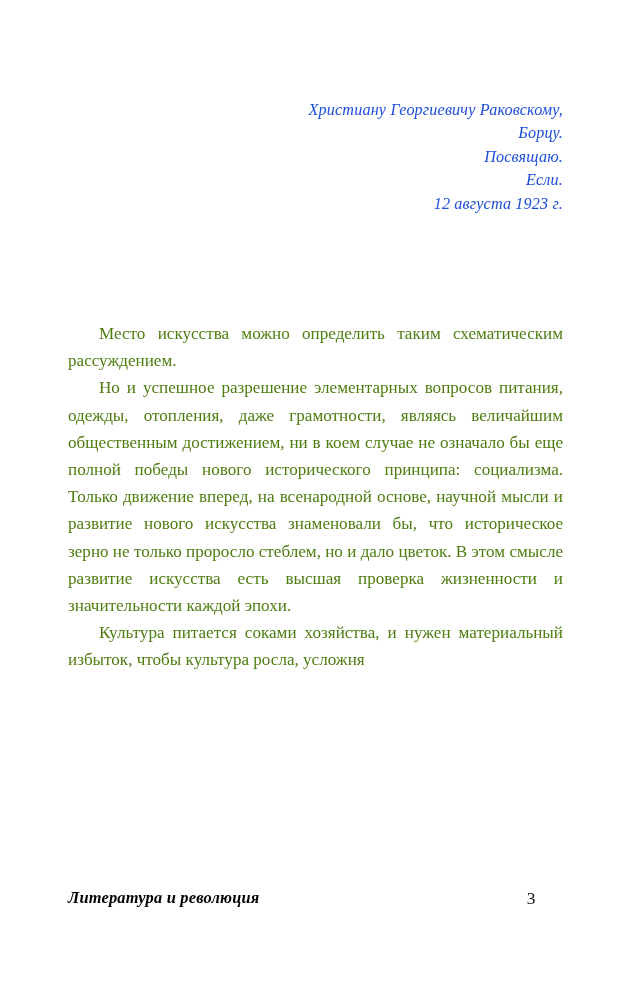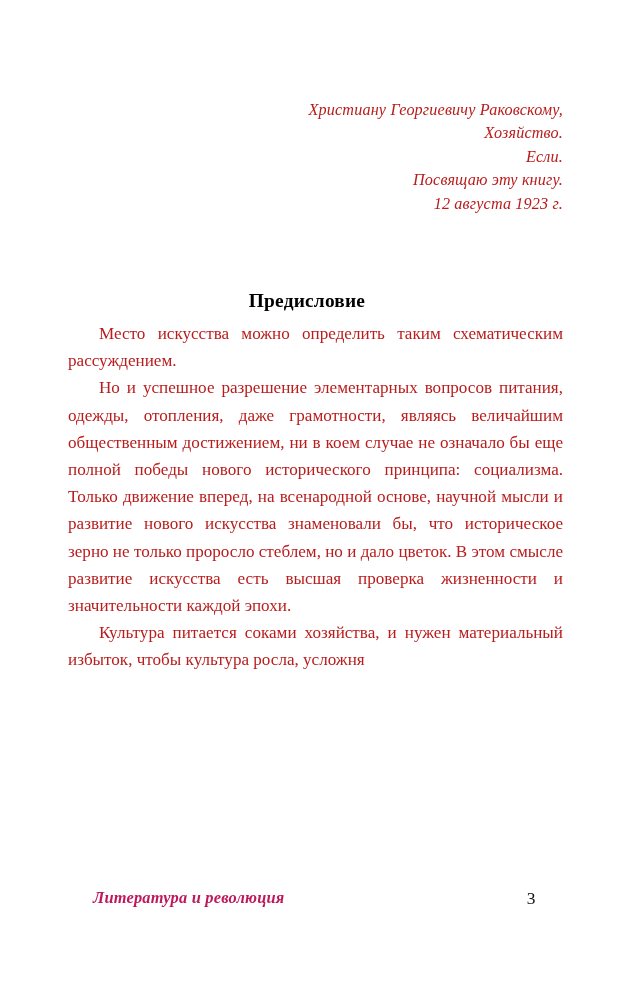--- a/index.html
+++ b/index.html
@@ -26,21 +26,21 @@
   .dedication {
     position: absolute;
     left: 68px;
     width: 495px;
     top: 99px;
     text-align: right;
     font-style: italic;
     font-size: 16.2px;
     line-height: 23.4px;
     letter-spacing: 0.15px;
-    color: #b91c1c;
+    color: #1d4ed8;
   }
   .dedication .ded-line {
     display: block;
     white-space: nowrap;
   }
 
   
   .section-heading {
     position: absolute;
     left: 68px;
@@ -61,21 +61,21 @@
     width: 495px;
     top: 320px;
   }
   .body-copy p {
     margin: 0;
     font-size: 17.1px;
     line-height: 27.2px;
     text-align: justify;
     text-justify: inter-word;
     text-indent: 31px;
-    color: #b91c1c;
+    color: #4d7c0f;
     hyphens: manual;
     -webkit-hyphens: manual;
   }
   .body-copy p:last-child {
     text-align: justify;
   }
 
   
   .footer {
     position: absolute;
@@ -86,49 +86,47 @@
   }
   .footer-title {
     position: absolute;
     left: 0;
     top: 0;
     font-style: italic;
     font-weight: bold;
     font-size: 16.4px;
     line-height: 24px;
     letter-spacing: 0.2px;
-    color: #be185d;
+    color: #000000;
     white-space: nowrap;
-    margin-left: 25px;
   }
   .footer-pageno {
     position: absolute;
     left: 452px;
     top: 0;
     width: 22px;
     text-align: center;
     font-size: 17.4px;
     line-height: 24px;
     color: #111111;
   }
 </style>
 </head>
 <body>
 
 <div class="page">
 
   <div class="dedication">
     <span class="ded-line">Христиану Георгиевичу Раковскому,</span>
-    <span class="ded-line">Хозяйство.</span>
+    <span class="ded-line">Борцу.</span>
+    <span class="ded-line">Посвящаю.</span>
     <span class="ded-line">Если.</span>
-    <span class="ded-line">Посвящаю эту книгу.</span>
     <span class="ded-line">12 августа 1923 г.</span>
   </div>
 
-  <h1 class="section-heading">Предисловие</h1>
 
   <div class="body-copy">
     <p>Место искусства можно определить таким схемати­ческим рассуждением.</p>
     <p>Но и успешное разрешение элементарных вопросов питания, одежды, отопления, даже грамотности, являясь величайшим общественным достижением, ни в коем случае не означало бы еще полной победы нового ис­торического принципа: социализма. Только движение вперед, на всенародной основе, научной мысли и раз­витие нового искусства знаменовали бы, что историче­ское зерно не только проросло стеблем, но и дало цве­ток. В этом смысле развитие искусства есть высшая проверка жизненности и значительности каждой эпохи.</p>
     <p>Культура питается соками хозяйства, и нужен ма­териальный избыток, чтобы культура росла, усложня­</p>
   </div>
 
   <div class="footer">
     <span class="footer-title">Литература и революция</span>
     <span class="footer-pageno">3</span>

